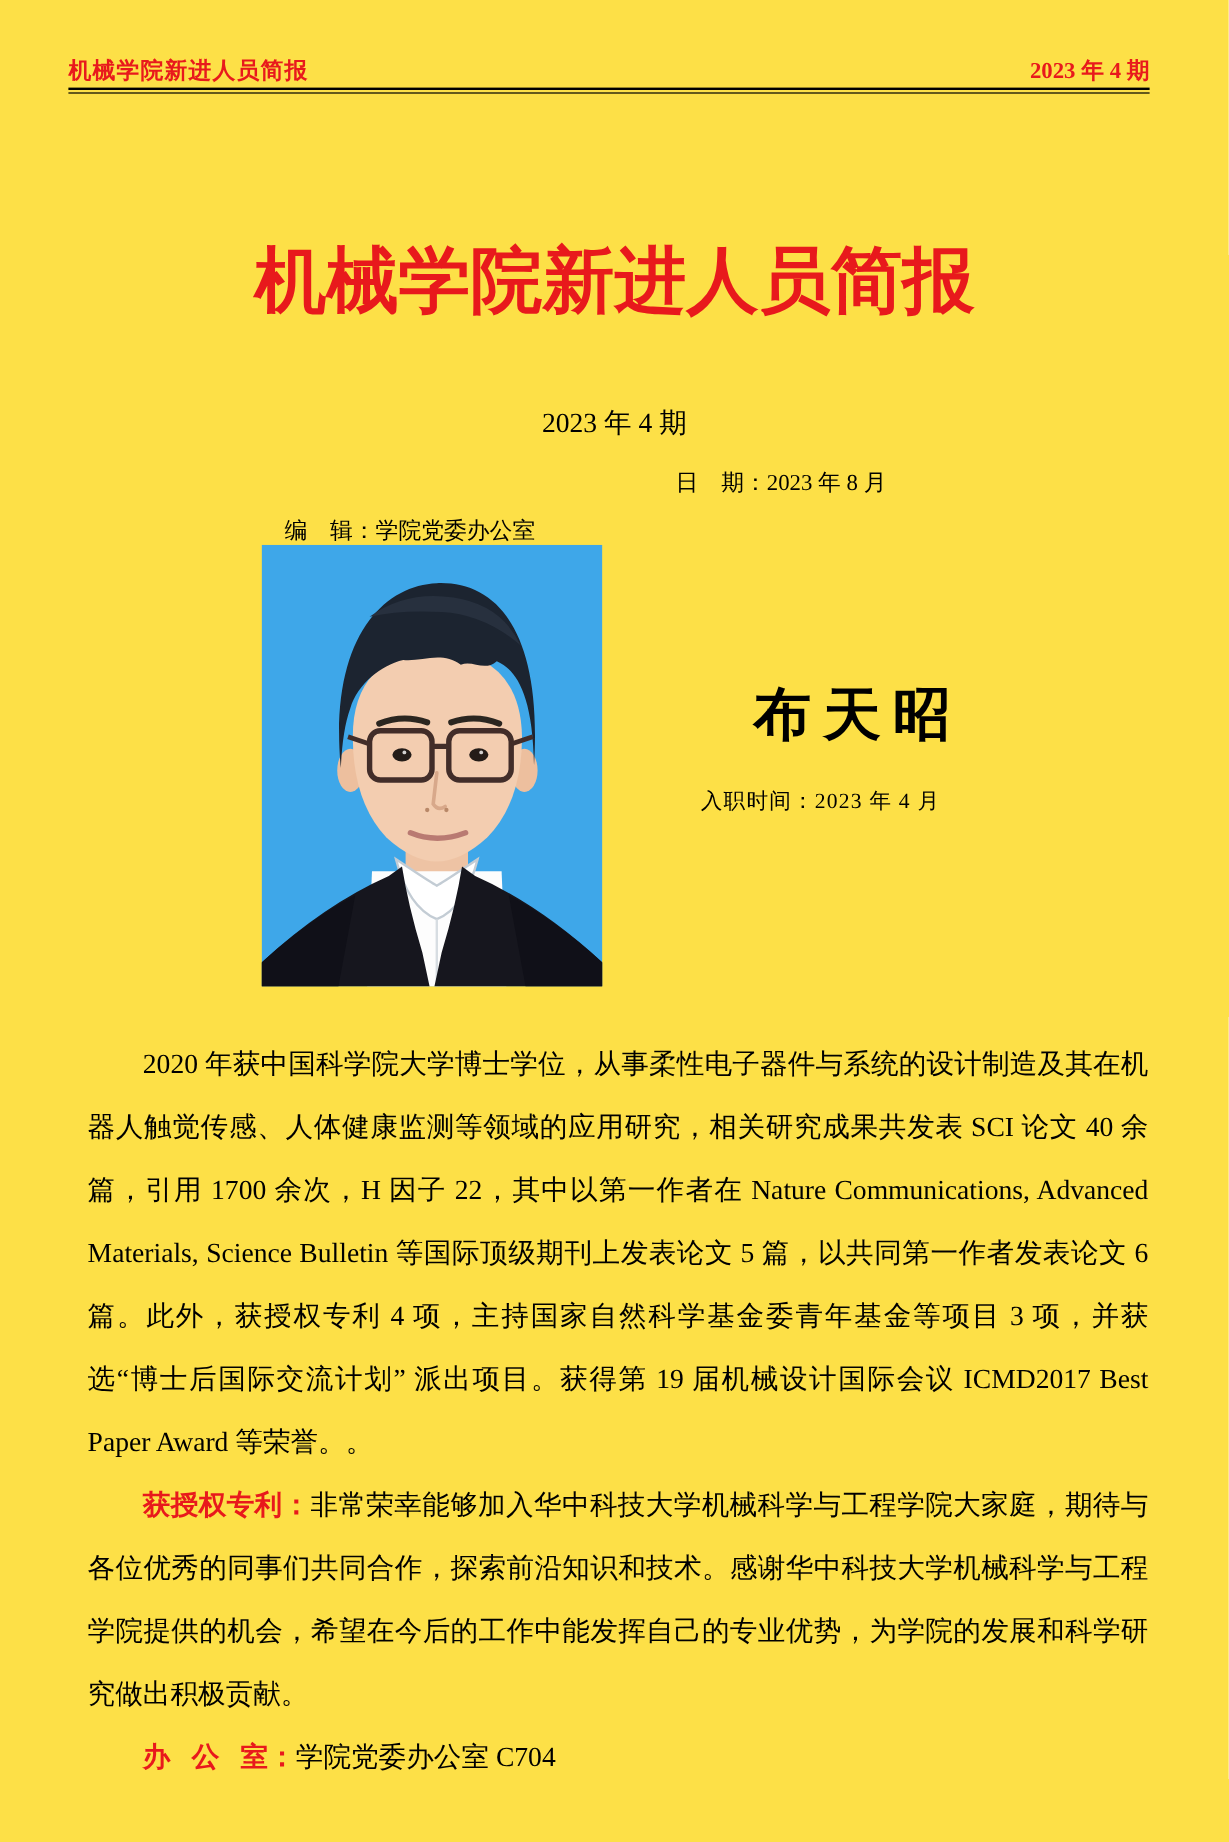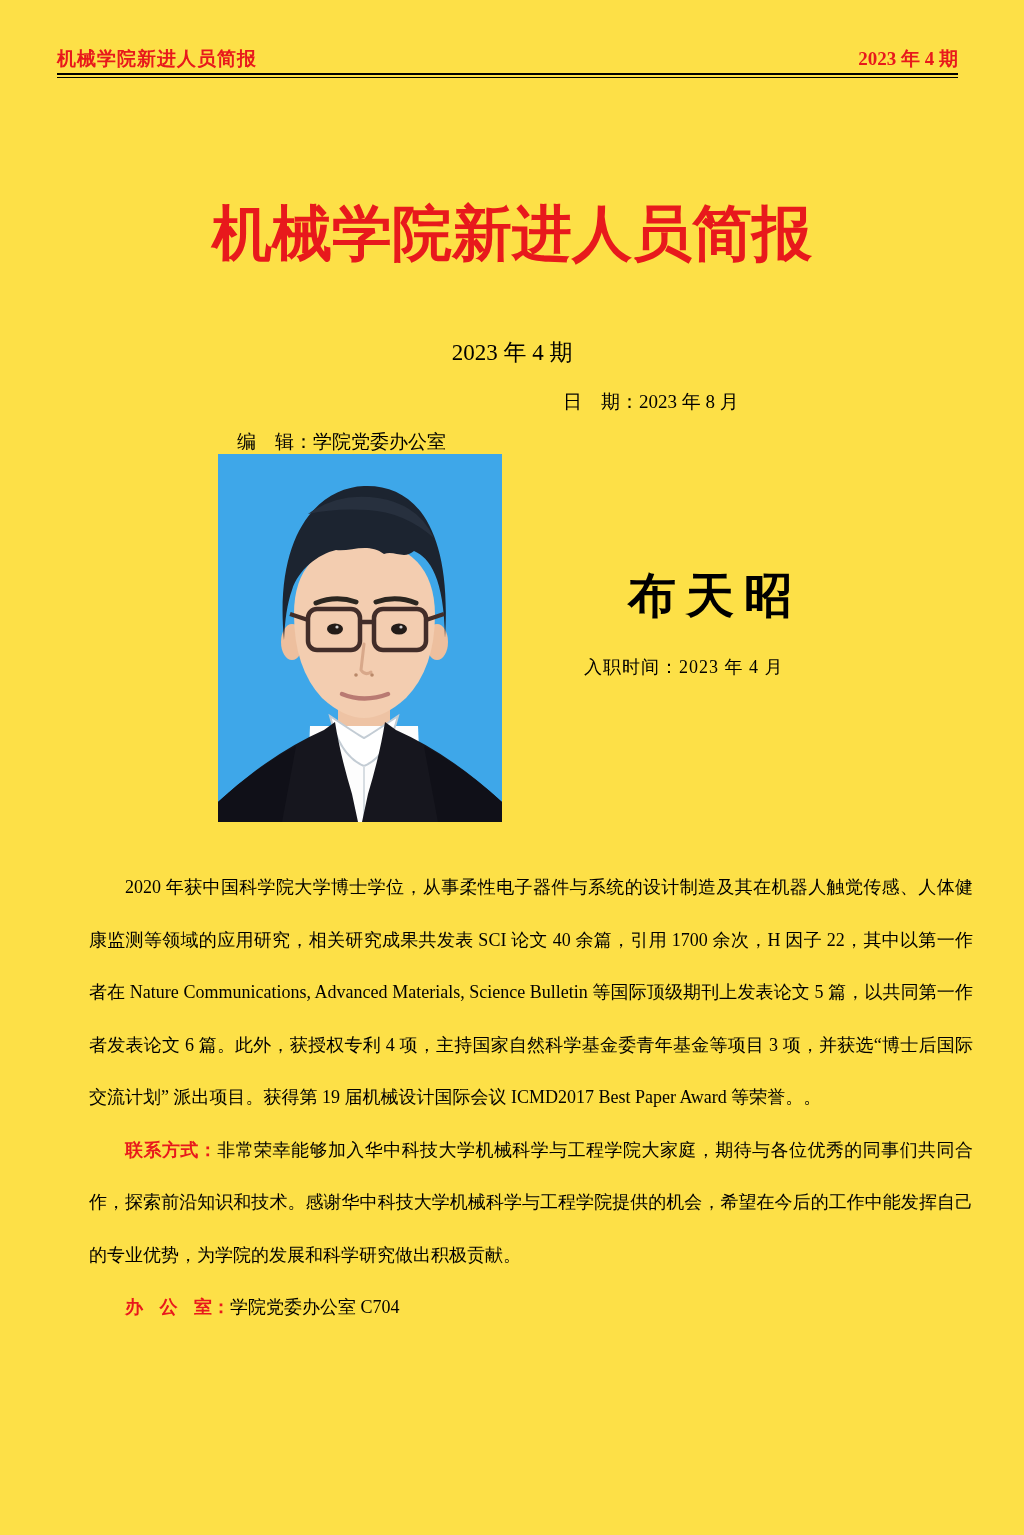--- a/index.html
+++ b/index.html
@@ -56,22 +56,22 @@
   .person-name{
     position:absolute;left:628px;top:564px;
     font-size:48px;font-weight:bold;letter-spacing:10px;text-align:center;
   }
   .join-date{
     position:absolute;left:584px;top:655px;
     font-size:18px;letter-spacing:1px;
   }
   
   .body-text{
-    position:absolute;left:89px;top:861px;width:884px;
-    font-size:18px;line-height:52.5px;
+    position:absolute;left:73px;top:861px;width:884px;
+    font-size:23px;line-height:52.5px;
     text-align:justify;
   }
   .body-text p{text-indent:2em;}
   .red-label{color:var(--accent);font-weight:bold;}
   .spread{word-spacing:12px;margin-top:22px;}
 </style>
 </head>
 <body>
 
 <div id="page">
@@ -132,17 +132,17 @@
     <path d="M284,368 L284,348 Q232,300 178,276 L167,268 Q162,300 150,340 L144,368 Z" fill="#16161e"></path>
     <path d="M0,368 L0,348 Q40,312 78,292 L64,368 Z" fill="#101018"></path>
     <path d="M284,368 L284,348 Q244,312 206,292 L220,368 Z" fill="#101018"></path>
   </svg>
 
   <div class="person-name">布天昭</div>
   <div class="join-date">入职时间：2023 年 4 月</div>
 
   <div class="body-text">
     <p><span>2020 年获中国科学院大学博士学位，从事柔性电子器件与系统的设计制造及其在机器人触觉传感、人体健康监测等领域的应用研究，相关研究成果共发表 SCI 论文 40 余篇，引用 1700 余次，H 因子 22，其中以第一作者在 Nature Communications, Advanced Materials, Science Bulletin 等国际顶级期刊上发表论文 5 篇，以共同第一作者发表论文 6 篇。此外，获授权专利 4 项，主持国家自然科学基金委青年基金等项目 3 项，并获选“博士后国际交流计划” 派出项目。获得第 19 届机械设计国际会议 ICMD2017 Best Paper Award 等荣誉。。</span></p>
-    <p><span class="red-label">联系方式：</span><span>非常荣幸能够加入华中科技大学机械科学与工程学院大家庭，期待与各位优秀的同事们共同合作，探索前沿知识和技术。感谢华中科技大学机械科学与工程学院提供的机会，希望在今后的工作中能发挥自己的专业优势，为学院的发展和科学研究做出积极贡献。</span></p>
+    <p><span class="red-label">获授权专利：</span><span>非常荣幸能够加入华中科技大学机械科学与工程学院大家庭，期待与各位优秀的同事们共同合作，探索前沿知识和技术。感谢华中科技大学机械科学与工程学院提供的机会，希望在今后的工作中能发挥自己的专业优势，为学院的发展和科学研究做出积极贡献。</span></p>
     <p><span class="red-label spread">办 公 室：</span><span>学院党委办公室 C704</span></p>
   </div>
 
 </div>
 
 </body></html>

